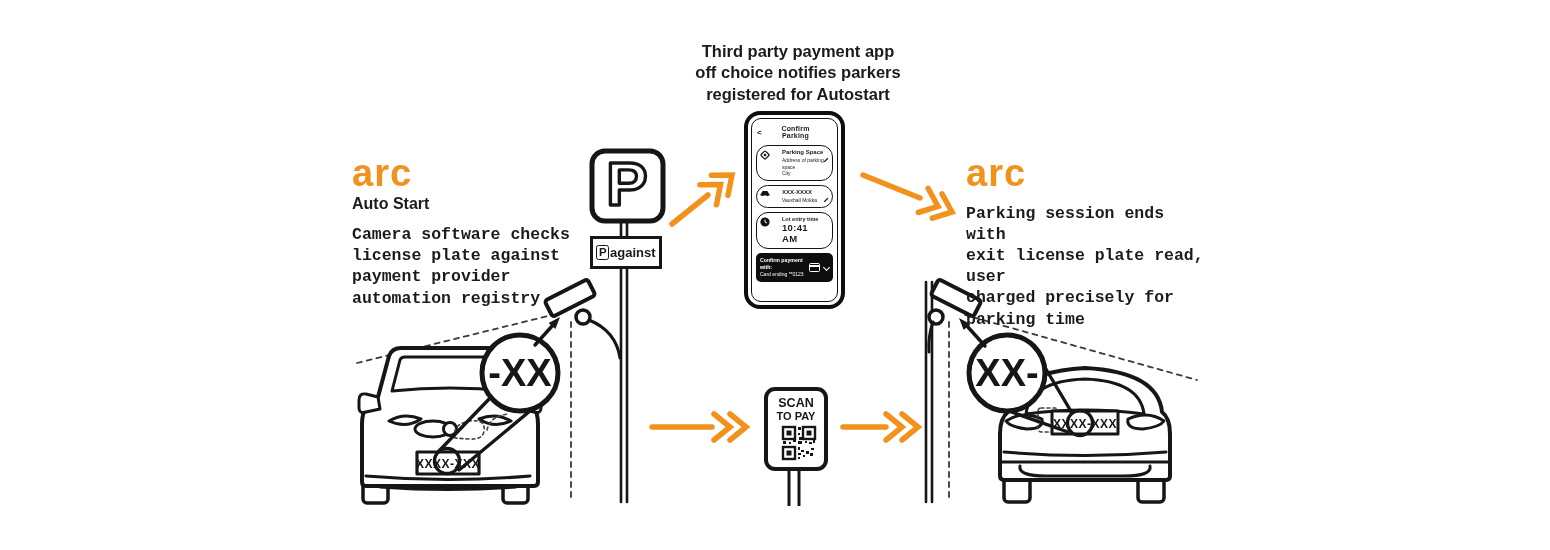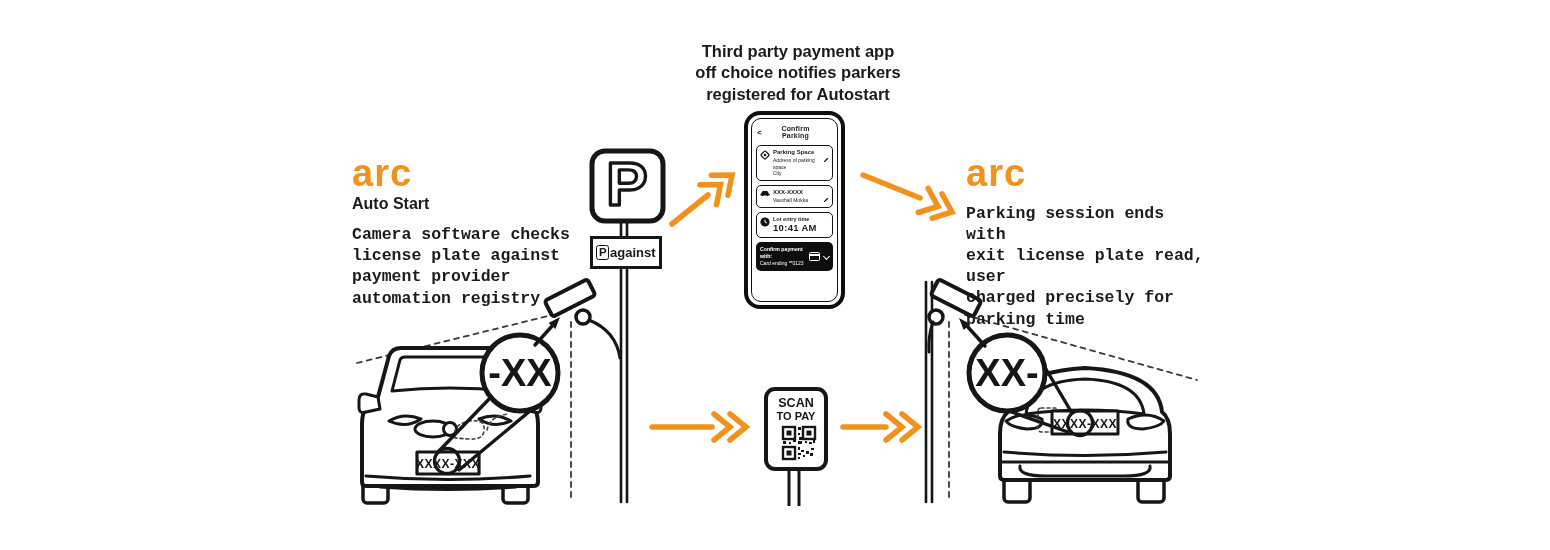--- a/index.html
+++ b/index.html
@@ -23,22 +23,22 @@
           margin-right:1px;font-size:11.5px;line-height:13px;}
 
   
   .phone{position:absolute;left:744px;top:111px;width:101px;height:198px;background:#fff;
          border:4px solid #0e0e0e;border-radius:16px;box-sizing:border-box;padding:3px;}
   .screen{width:100%;height:100%;border:1.8px solid #111;border-radius:10px;box-sizing:border-box;
           padding:5px 4px;display:flex;flex-direction:column;gap:4px;background:#fff;}
   .phead{display:flex;align-items:center;font-size:7px;font-weight:700;padding:1px 1px 2px;}
   .back{width:10px;font-size:8px;}
   .ptitle{flex:1;text-align:center;padding-right:8px;letter-spacing:.2px;}
-  .pcard{border:1.5px solid #141414;border-radius:5px;padding:3px 8px 3px 3px;display:flex;
-         gap:3px;position:relative;background:#fff;}
+  .pcard{border:1.5px solid #141414;border-radius:12px;padding:3px 8px 3px 3px;display:flex;
+         gap:12px;position:relative;background:#fff;}
   .picon{width:10px;flex:none;padding-top:1px;}
   .picon svg{display:block;}
   .pc-title{font-size:6px;font-weight:700;line-height:1.3;}
   .pc-sub{font-size:5px;line-height:1.35;color:#1e1e1e;}
   .pc-time{font-size:9.5px;font-weight:600;letter-spacing:.3px;line-height:1.15;}
   .edit{position:absolute;top:3px;right:3px;width:6px;height:6px;}
   .paybtn{background:#0e0e0e;color:#fff;border-radius:5px;padding:4px 4px;display:flex;
           align-items:center;gap:2px;}
   .paytxt{flex:1;}
   .pay1{font-size:5.2px;font-weight:700;line-height:1.35;}

